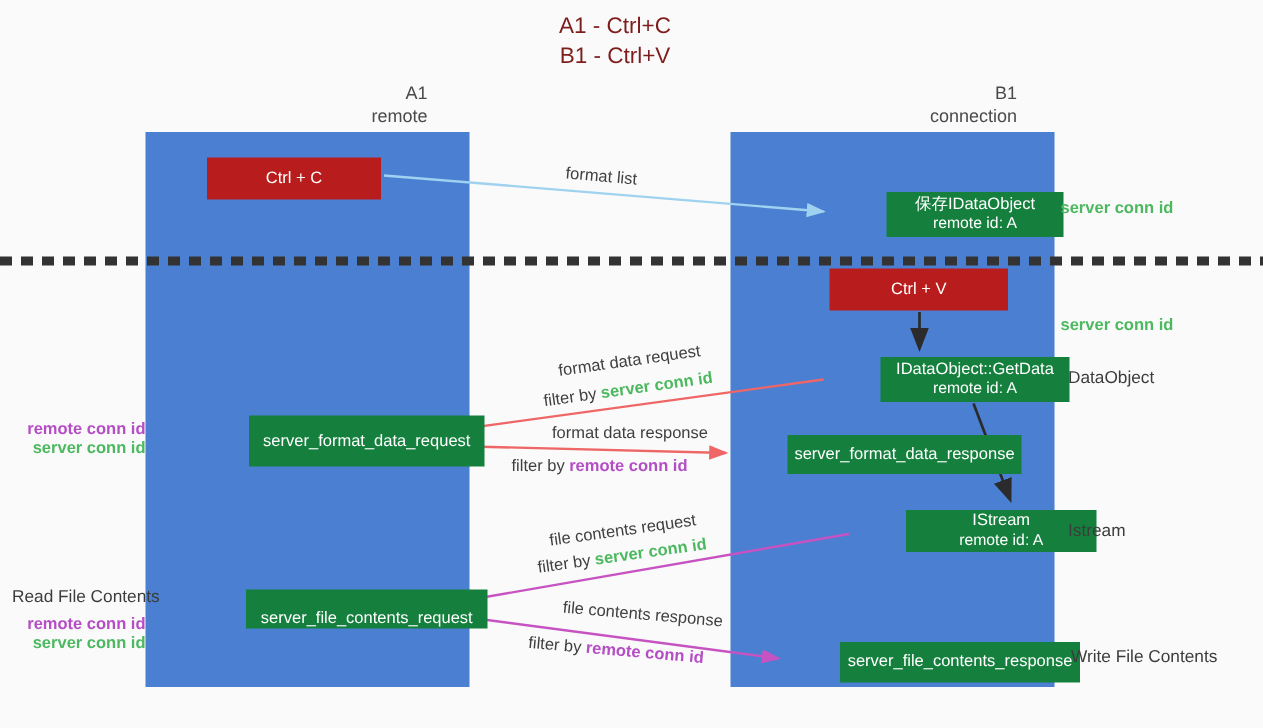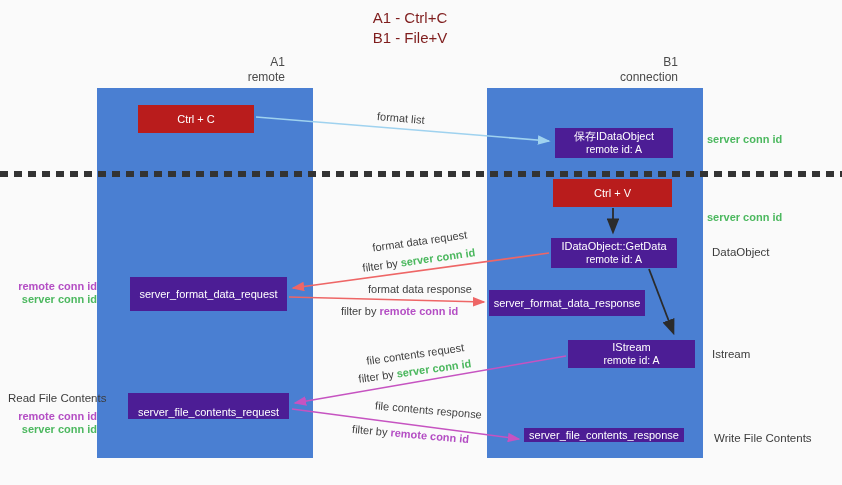--- a/index.html
+++ b/index.html
@@ -11,21 +11,21 @@
   .colhead{width:160px;text-align:right;font-size:12px;color:#4a4a4a;line-height:15px;z-index:5;}
 
   .column{background:#4a7fd2;z-index:1;}
   .dotline{left:0;top:171px;width:842px;height:6px;z-index:2;
     background:repeating-linear-gradient(90deg,#333 0 8px,transparent 8px 14px);}
 
   svg.overlay{position:absolute;left:0;top:0;z-index:2;}
 
   .node{z-index:3;display:flex;flex-direction:column;align-items:center;justify-content:center;
         color:#fff;font-size:11px;text-align:center;line-height:13px;}
-  .node.orange{background:#4c1d95;}
+  .node.orange{background:#15803d;margin-left:36px;}
   .node.green{background:#b91c1c;}
   .node .l2{font-size:10.5px;}
 
   .elabel{z-index:4;font-size:11px;color:#3f3f3f;white-space:nowrap;}
   .tilt-up{transform:rotate(-8deg);}
   .tilt-dn{transform:rotate(5deg);}
   .cid-green{color:#4cb85f;font-weight:bold;margin-left:3px;}
   .cid-purple{color:#b44ec4;font-weight:bold;margin-left:3px;}
 
   .side{z-index:4;font-size:11px;white-space:nowrap;}
@@ -34,21 +34,21 @@
   .side.dark{color:#3c3c3c;font-size:11.5px;}
   .leftpair{width:97px;text-align:right;line-height:13px;}
 </style>
 </head>
 <body>
 
 <div id="canvas">
 
   <div class="abs title">
     <div>A1 - Ctrl+C</div>
-    <div>B1 - File+V</div>
+    <div>B1 - Ctrl+V</div>
   </div>
 
   <div class="abs colhead" style="left:125px;top:55px;">
     <div>A1</div>
     <div>remote</div>
   </div>
   <div class="abs colhead" style="left:518px;top:55px;">
     <div>B1</div>
     <div>connection</div>
   </div>
@@ -110,21 +110,21 @@
 
   <div class="abs node orange" style="left:568px;top:340px;width:127px;height:28px;">
     <span>IStream</span>
     <span class="l2">remote id: A</span>
   </div>
 
   <div class="abs node orange" style="left:128px;top:393px;width:161px;height:26px;justify-content:flex-end;">
     <span>server_file_contents_request</span>
   </div>
 
-  <div class="abs node orange" style="left:524px;top:428px;width:160px;height:14px;align-items:center;">
+  <div class="abs node orange" style="left:524px;top:428px;width:160px;height:27px;align-items:center;">
     <span>server_file_contents_response</span>
   </div>
 
   <div class="abs elabel tilt-dn" style="left:377px;top:112px;">format list</div>
 
   <div class="abs elabel tilt-up" style="left:372px;top:235px;">format data request</div>
   <div class="abs elabel tilt-up" style="left:362px;top:254px;">
     <span>filter by</span><span class="cid-green">server conn id</span>
   </div>
 

